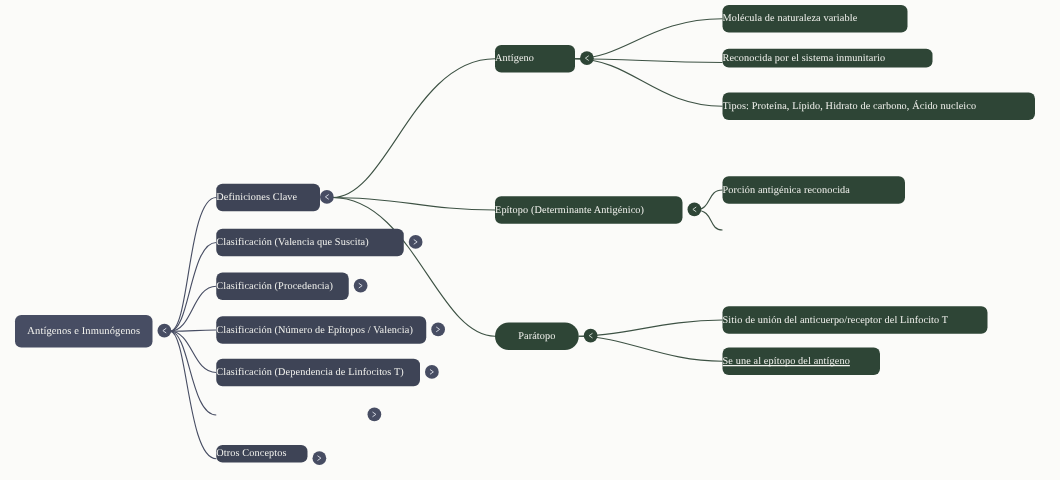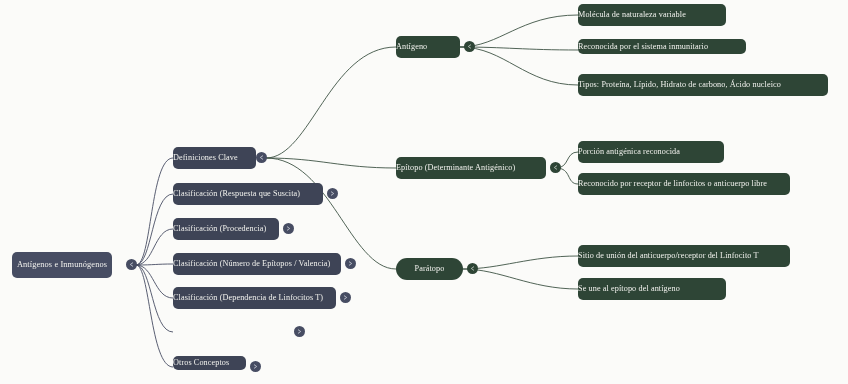--- a/index.html
+++ b/index.html
@@ -97,42 +97,42 @@
       <path d="M460,47 C505,47 525,85 578,85"></path>
 
       <path d="M556,168 C570,168 565,152 578,152"></path>
       <path d="M556,168 C572,168 566,184 578,184"></path>
 
       <path d="M463,269 C500,269 530,256 578,256"></path>
       <path d="M463,269 C500,269 530,289 578,289"></path>
     </g>
   </svg>
 
-  <div class="node root" style="left:12px; top:252px; width:100px; height:26px;">
+  <div class="node root" style="left:12px; top:252px; width:110px; height:26px;">
     <span>Antígenos e Inmunógenos</span>
   </div>
   <div class="toggle slate" style="left:126px; top:259px;">
     <svg width="7" height="7" viewBox="0 0 7 7">
       <circle cx="3.5" cy="3.5" r="3.4" fill="#474d63"></circle>
       <path d="M5,1.6 L2.3,3.5 L5,5.4" stroke="#cfd3dd" stroke-width="0.8" fill="none"></path>
     </svg>
   </div>
 
   <div class="node branch" style="left:173px; top:147px; width:83px; height:22px;">
     <span>Definiciones Clave</span>
   </div>
   <div class="toggle slate" style="left:256px; top:152px;">
     <svg width="7" height="7" viewBox="0 0 7 7">
       <circle cx="3.5" cy="3.5" r="3.4" fill="#474d63"></circle>
       <path d="M5,1.6 L2.3,3.5 L5,5.4" stroke="#cfd3dd" stroke-width="0.8" fill="none"></path>
     </svg>
   </div>
 
   <div class="node branch" style="left:173px; top:183px; width:150px; height:22px;">
-    <span>Clasificación (Respuesta que Suscita)</span>
+    <span>Clasificación (Valencia que Suscita)</span>
   </div>
   <div class="toggle slate" style="left:327px; top:188px;">
     <svg width="7" height="7" viewBox="0 0 7 7">
       <circle cx="3.5" cy="3.5" r="3.4" fill="#474d63"></circle>
       <path d="M2,1.6 L4.7,3.5 L2,5.4" stroke="#cfd3dd" stroke-width="0.8" fill="none"></path>
     </svg>
   </div>
 
   <div class="node branch" style="left:173px; top:218px; width:106px; height:22px;">
     <span>Clasificación (Procedencia)</span>
@@ -220,25 +220,22 @@
   </div>
 
   <div class="node leaf" style="left:578px; top:74px; width:250px; height:22px;">
     <span>Tipos: Proteína, Lípido, Hidrato de carbono, Ácido nucleico</span>
   </div>
 
   <div class="node leaf" style="left:578px; top:141px; width:146px; height:22px;">
     <span>Porción antigénica reconocida</span>
   </div>
 
-  <div class="node leaf" style="left:578px; top:173px; width:212px; height:22px;">
-    <span>Reconocido por receptor de linfocitos o anticuerpo libre</span>
-  </div>
 
   <div class="node leaf" style="left:578px; top:245px; width:212px; height:22px;">
     <span>Sitio de unión del anticuerpo/receptor del Linfocito T</span>
   </div>
 
-  <div class="node leaf" style="left:578px; top:278px; width:148px; height:22px;">
+  <div class="node leaf" style="left:578px; top:278px; width:126px; height:22px;text-decoration:underline;">
     <span>Se une al epítopo del antígeno</span>
   </div>
 
 </div>
 
 </body></html>

